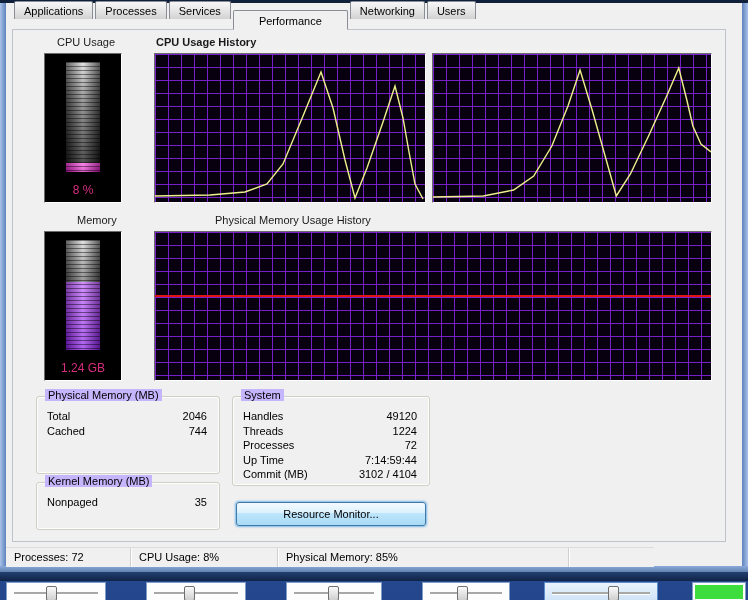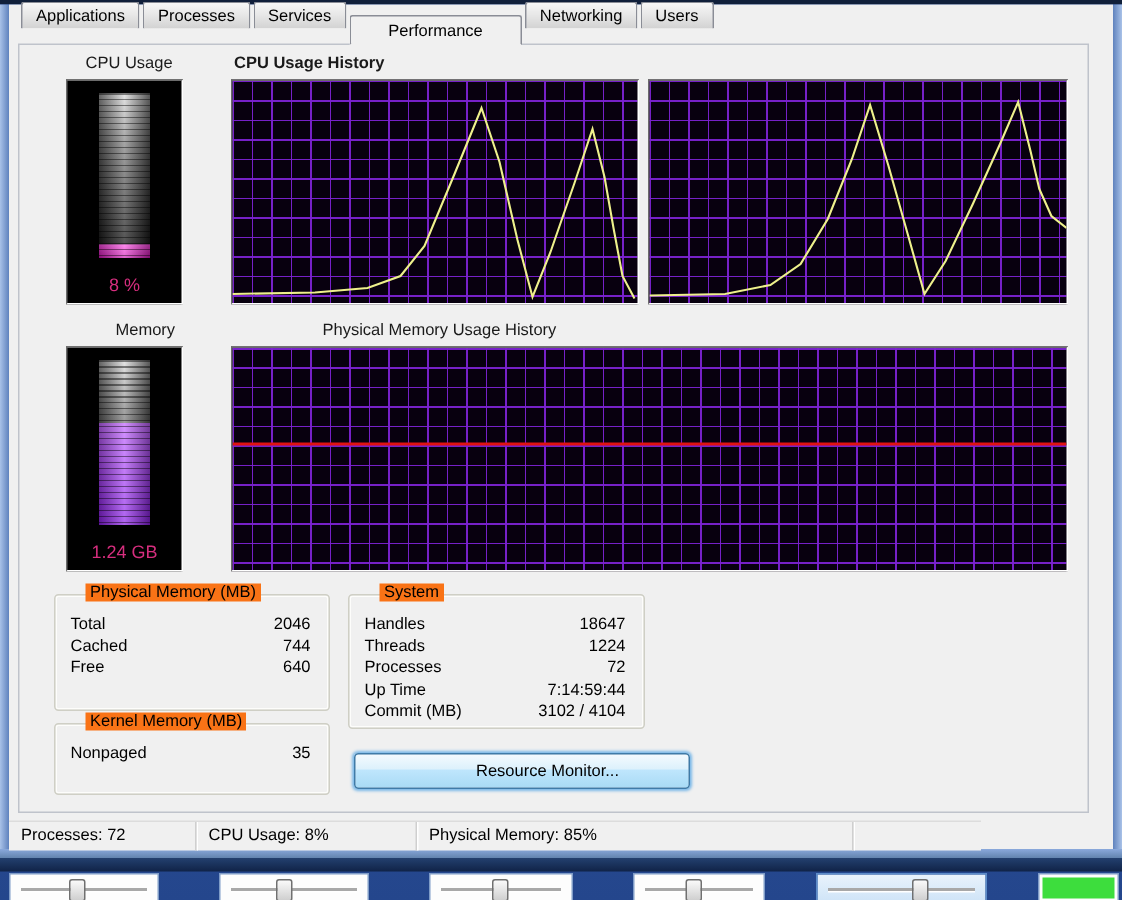--- a/index.html
+++ b/index.html
@@ -48,28 +48,28 @@
       repeating-linear-gradient(90deg,rgba(124,34,210,.95) 0,rgba(124,34,210,.95) 1px,transparent 1px,transparent 13px),
       repeating-linear-gradient(180deg,rgba(124,34,210,.95) 0,rgba(124,34,210,.95) 1px,transparent 1px,transparent 13px);
     border:1px solid #6b6b6b;border-right-color:#fff;border-bottom-color:#fff;}
   .graph svg{position:absolute;inset:0;width:100%;height:100%;}
   .line-cpu{fill:none;stroke:#eef08c;stroke-width:1.4;}
   .line-mem{fill:none;stroke:#e01212;stroke-width:2;}
 
   
   .groupbox{position:absolute;z-index:4;border:1px solid #cfcfc5;border-radius:3px;
     box-shadow:inset 0 0 0 1px #fdfdfb;background:#f0f0f0;}
-  .groupbox .gtitle{position:absolute;top:-8px;left:20px;background:#f97316;padding:0 3px;white-space:nowrap;}
+  .groupbox .gtitle{position:absolute;top:-8px;left:8px;background:#c4b5fd;padding:0 3px;white-space:nowrap;}
   .grow{display:flex;justify-content:space-between;padding:0 12px 0 10px;height:14.5px;line-height:14.5px;}
   .grows{position:absolute;left:0;right:0;top:12px;}
 
   
   .btn{position:absolute;z-index:4;border:1px solid #3f7ba8;border-radius:3px;text-align:center;cursor:default;
     background:linear-gradient(#f4fafe,#dcf1fc 45%,#bfe6fd 46%,#a9dbf5);
-    box-shadow:0 0 2px 1px #7ab8e8;line-height:22px;padding-left:34px;}
+    box-shadow:0 0 2px 1px #7ab8e8;line-height:22px;}
 
   
   .statusbar{position:absolute;left:6px;top:547px;width:648px;height:19px;background:#f0f0f0;
     border-top:1px solid #dcdcdc;z-index:5;display:flex;align-items:center;}
   .sseg{height:100%;line-height:19px;padding-left:8px;border-right:1px solid #cfcfcf;box-shadow:1px 0 0 #ffffff;}
 
   
   .mixer-panel{position:absolute;top:582px;height:18px;background:#fdfdfd;border:1px solid #7f9cc7;z-index:6;}
   .mixer-panel.hl{background:linear-gradient(#e9f3fc,#cfe4f7);border-color:#5c8cc9;}
   .slider-track{position:absolute;left:7px;right:7px;top:9px;height:2px;background:#a8a8a8;box-shadow:0 1px 0 #fff;}
@@ -139,43 +139,39 @@
     <div class="gtitle">Physical Memory (MB)</div>
     <div class="grows">
       <div class="grow">
         <span>Total</span>
         <span>2046</span>
       </div>
       <div class="grow">
         <span>Cached</span>
         <span>744</span>
       </div>
-      <div class="grow">
-        <span>Free</span>
-        <span>640</span>
-      </div>
     </div>
   </div>
 
   <div class="groupbox" style="left:36px;top:482px;width:182px;height:46px;">
     <div class="gtitle">Kernel Memory (MB)</div>
     <div class="grows">
       <div class="grow">
         <span>Nonpaged</span>
         <span>35</span>
       </div>
     </div>
   </div>
 
   <div class="groupbox" style="left:232px;top:396px;width:196px;height:88px;">
     <div class="gtitle">System</div>
     <div class="grows">
       <div class="grow">
         <span>Handles</span>
-        <span>18647</span>
+        <span>49120</span>
       </div>
       <div class="grow">
         <span>Threads</span>
         <span>1224</span>
       </div>
       <div class="grow">
         <span>Processes</span>
         <span>72</span>
       </div>
       <div class="grow">

